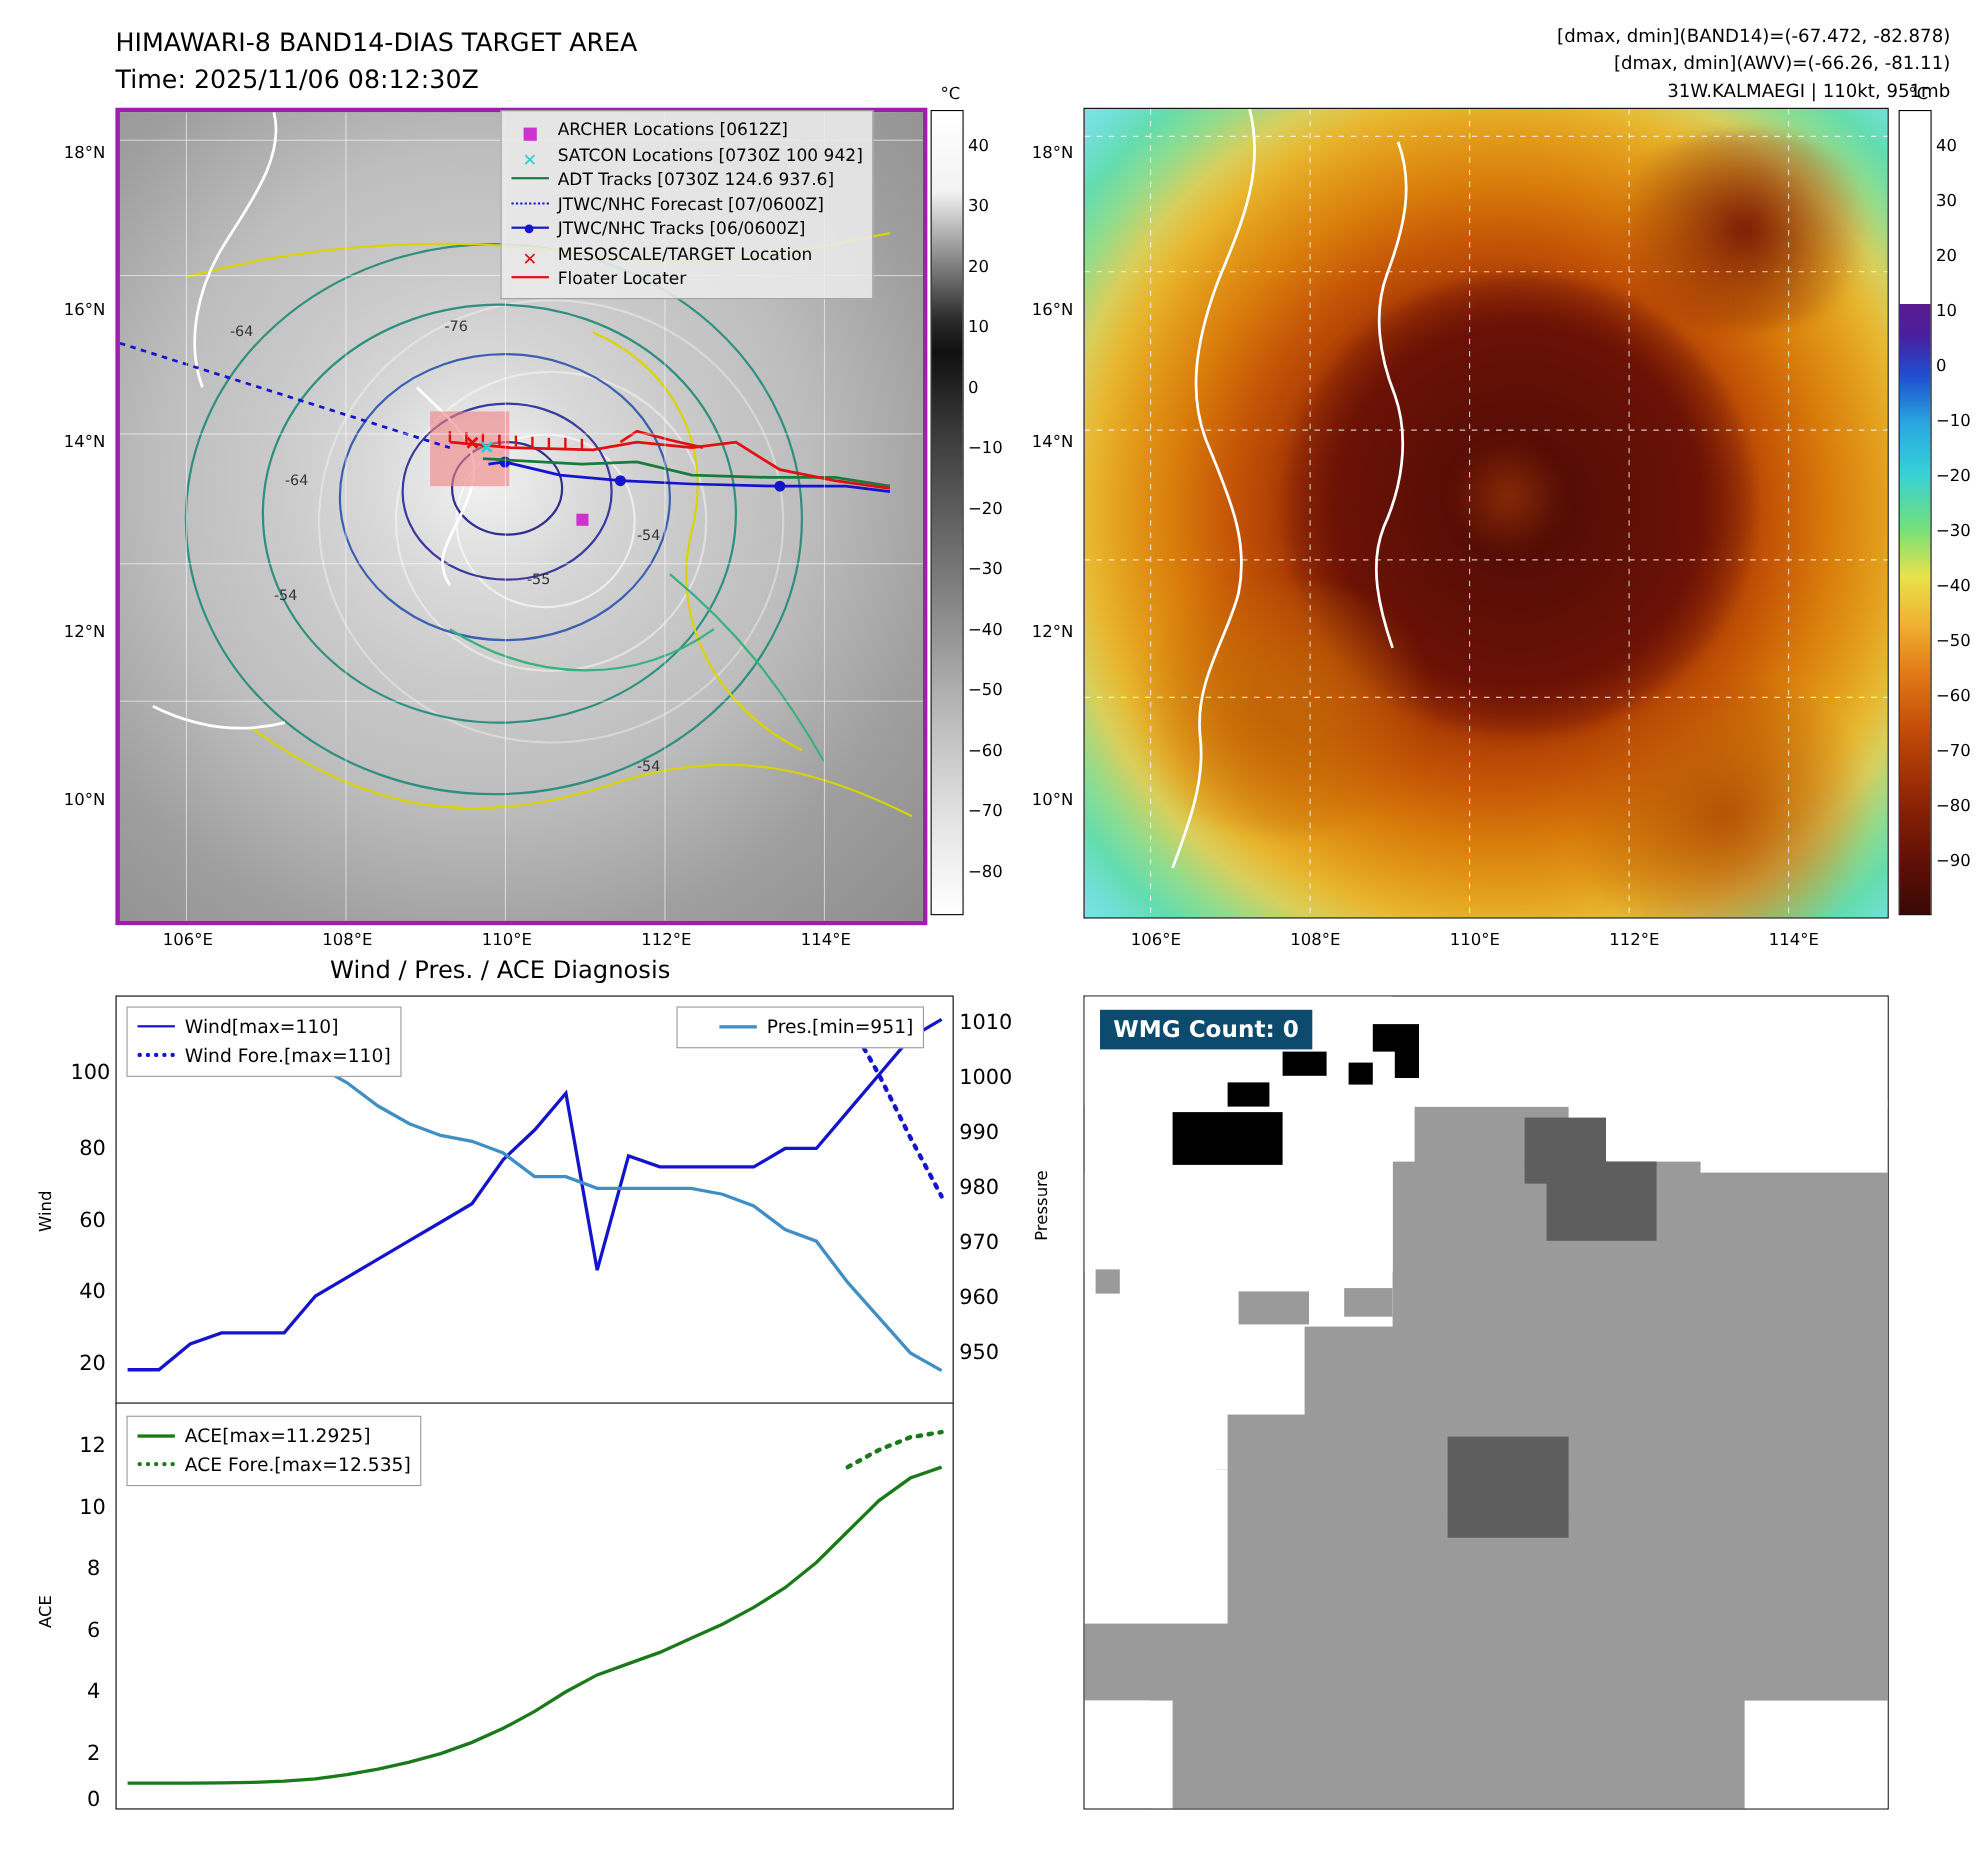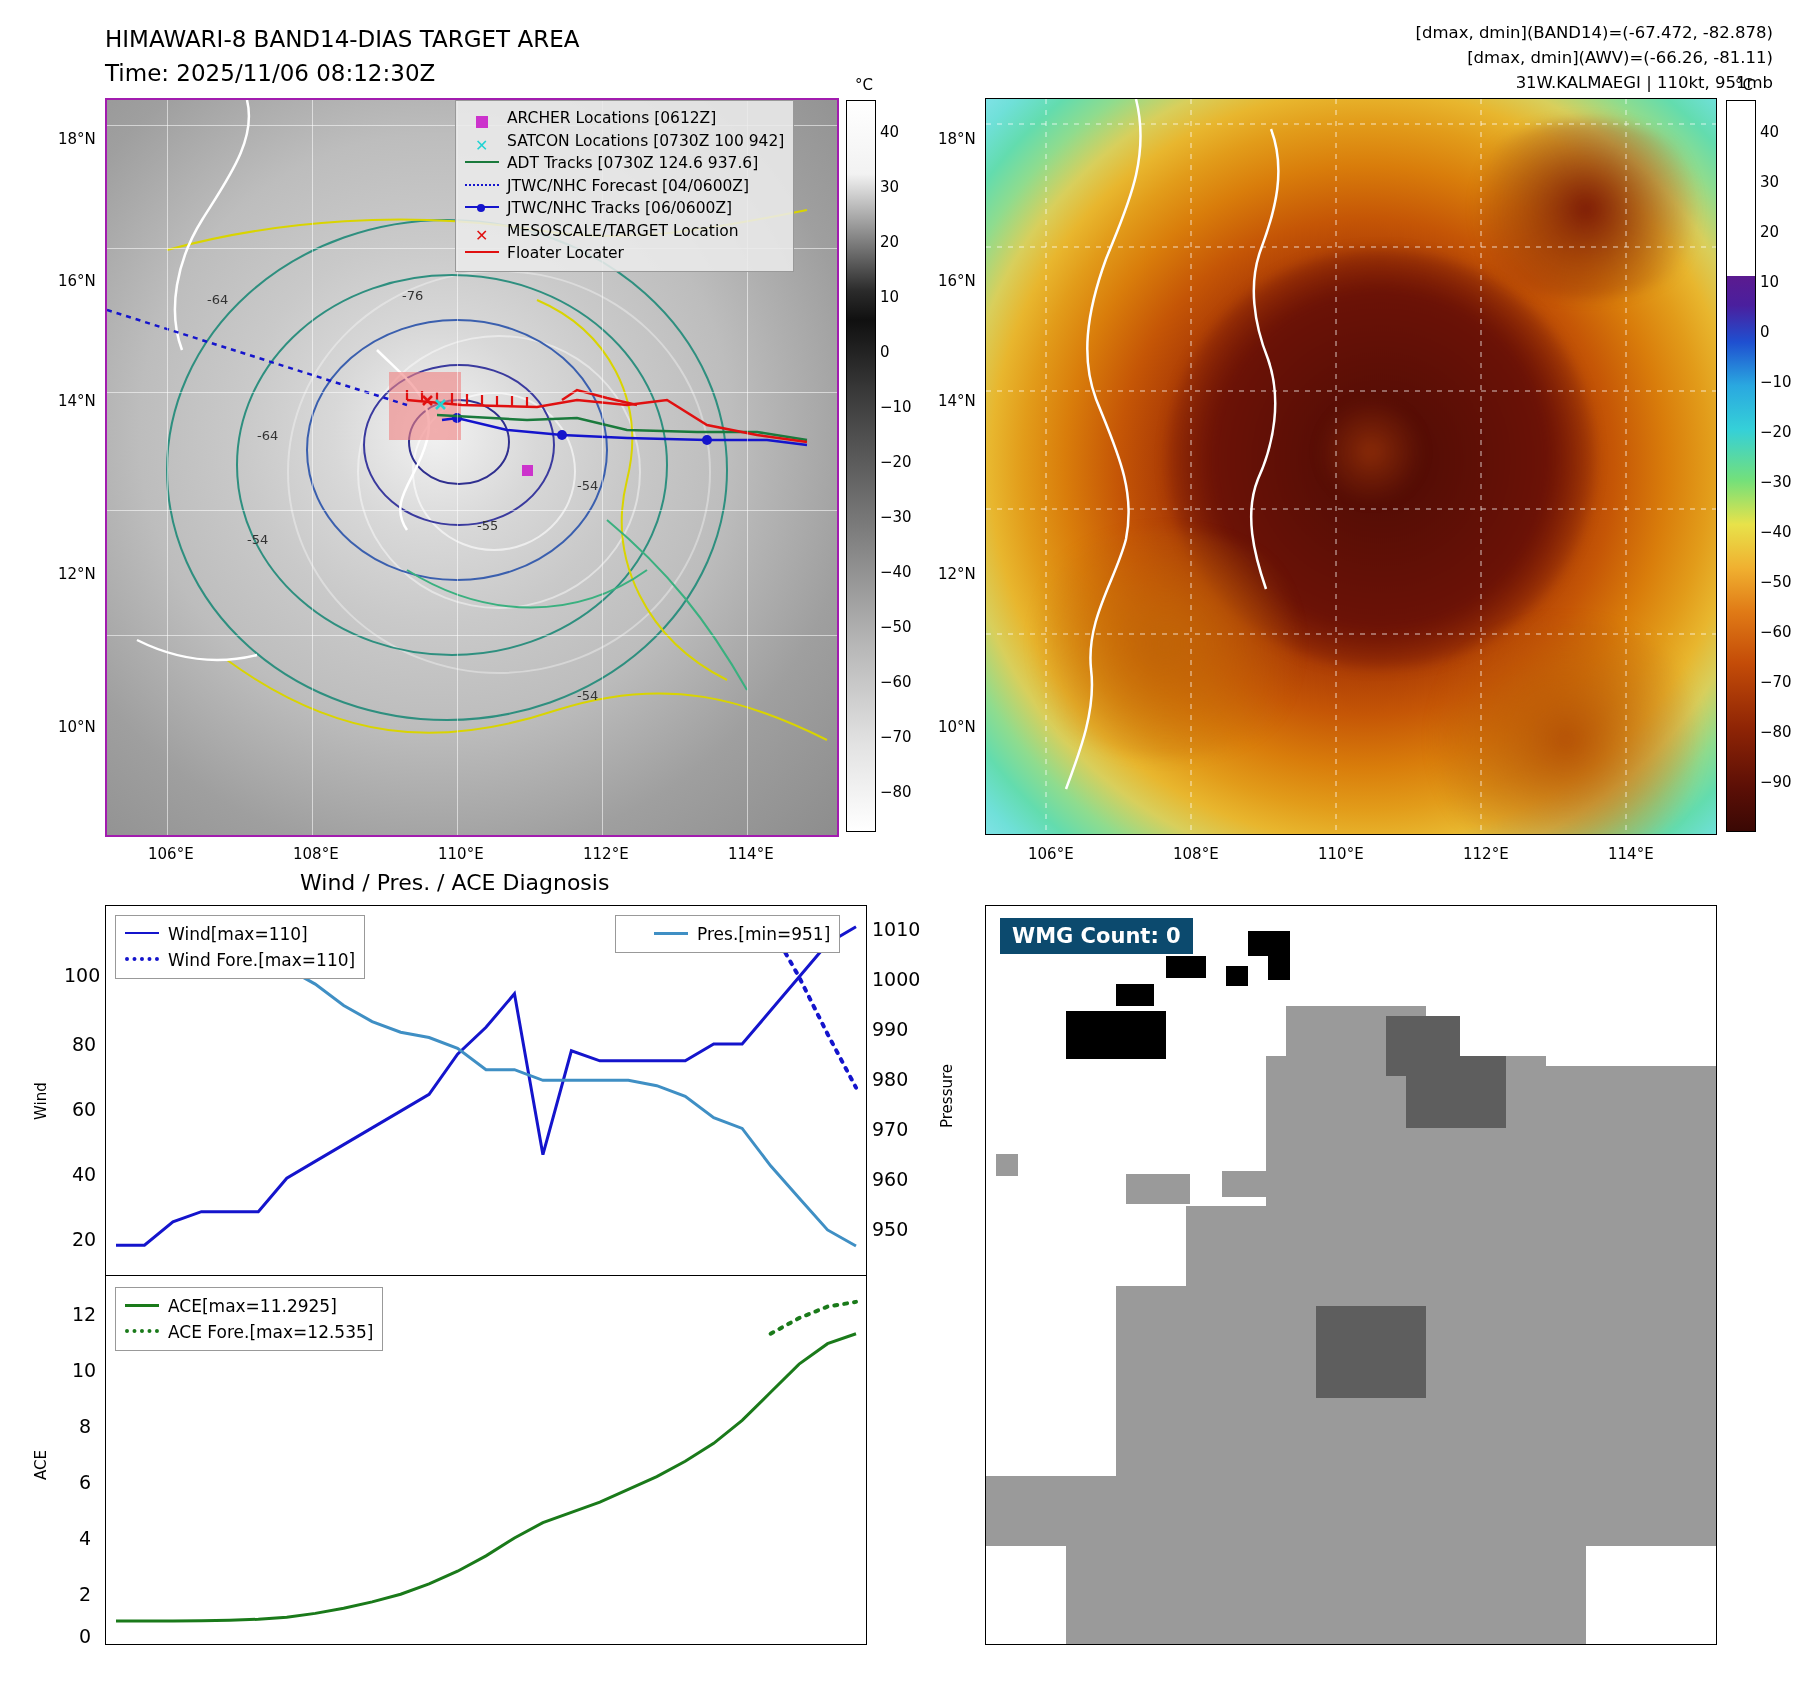--- a/index.html
+++ b/index.html
@@ -1,21 +1,21 @@
 <!DOCTYPE html>
 <html><head>
 <meta charset="utf-8">
 <style>
   html,body{margin:0;padding:0;background:#ffffff;}
   body{width:1797px;height:1690px;font-family:"DejaVu Sans",sans-serif;color:#000;position:relative;overflow:hidden;}
   .panel{position:absolute;}
 
   
   #tl-title{position:absolute;left:105px;top:22px;font-size:23px;line-height:34px;white-space:pre;}
-  #tl-plot{position:absolute;left:105px;top:98px;width:730px;height:735px;background:#b9b9b9;border:2px solid #a21caf;overflow:hidden;}
+  #tl-plot{position:absolute;left:105px;top:98px;width:730px;height:735px;background:#b9b9b9;border:4px solid #a21caf;overflow:hidden;}
   .grayfill{position:absolute;inset:0;background:
      radial-gradient(circle at 45% 45%, #f2f2f2 0%, #d8d8d8 18%, #c9c9c9 34%, #bdbdbd 52%, #9f9f9f 75%, #8d8d8d 100%);}
   .swirl{position:absolute;border-radius:50%;border:2px solid rgba(255,255,255,.55);}
   .gridv{position:absolute;top:0;bottom:0;width:1px;background:rgba(255,255,255,.55);}
   .gridh{position:absolute;left:0;right:0;height:1px;background:rgba(255,255,255,.55);}
   .copyright{position:absolute;left:0;right:0;bottom:0;height:36px;background:#000;color:#fff;font-size:18px;font-weight:bold;display:flex;align-items:center;padding-left:12px;box-sizing:border-box;}
   #tl-legend{position:absolute;left:455px;top:100px;background:rgba(235,235,235,.88);border:1px solid #999;padding:6px 9px;font-size:15.5px;line-height:22.5px;}
   #tl-legend .row{display:flex;align-items:center;gap:8px;white-space:nowrap;}
   .sw{width:34px;height:12px;display:inline-block;position:relative;flex:0 0 34px;}
   .sw.line{height:0;border-top-width:2.5px;border-top-style:solid;}
@@ -141,21 +141,21 @@
   <div class="row">
       <span class="sw"><span style="color:#22d3d3;font-weight:bold;font-size:16px;margin-left:10px;">✕</span></span>
       <span>SATCON Locations [0730Z 100 942]</span>
     </div>
   <div class="row">
       <span class="sw line" style="border-color:#1a7a3c;margin-top:-2px;"></span>
       <span>ADT Tracks [0730Z 124.6 937.6]</span>
     </div>
   <div class="row">
       <span class="sw dot" style="border-color:#1414cc;margin-top:-2px;"></span>
-      <span>JTWC/NHC Forecast [04/0600Z]</span>
+      <span>JTWC/NHC Forecast [07/0600Z]</span>
     </div>
   <div class="row">
       <span class="sw line" style="border-color:#1414cc;margin-top:-2px;position:relative;">
         <span style="position:absolute;left:12px;top:-4px;width:8px;height:8px;background:#1414cc;border-radius:50%;"></span>
       </span>
       <span>JTWC/NHC Tracks [06/0600Z]</span>
     </div>
   <div class="row">
       <span class="sw"><span style="color:#e01010;font-weight:bold;font-size:16px;margin-left:10px;">✕</span></span>
       <span>MESOSCALE/TARGET Location</span>

